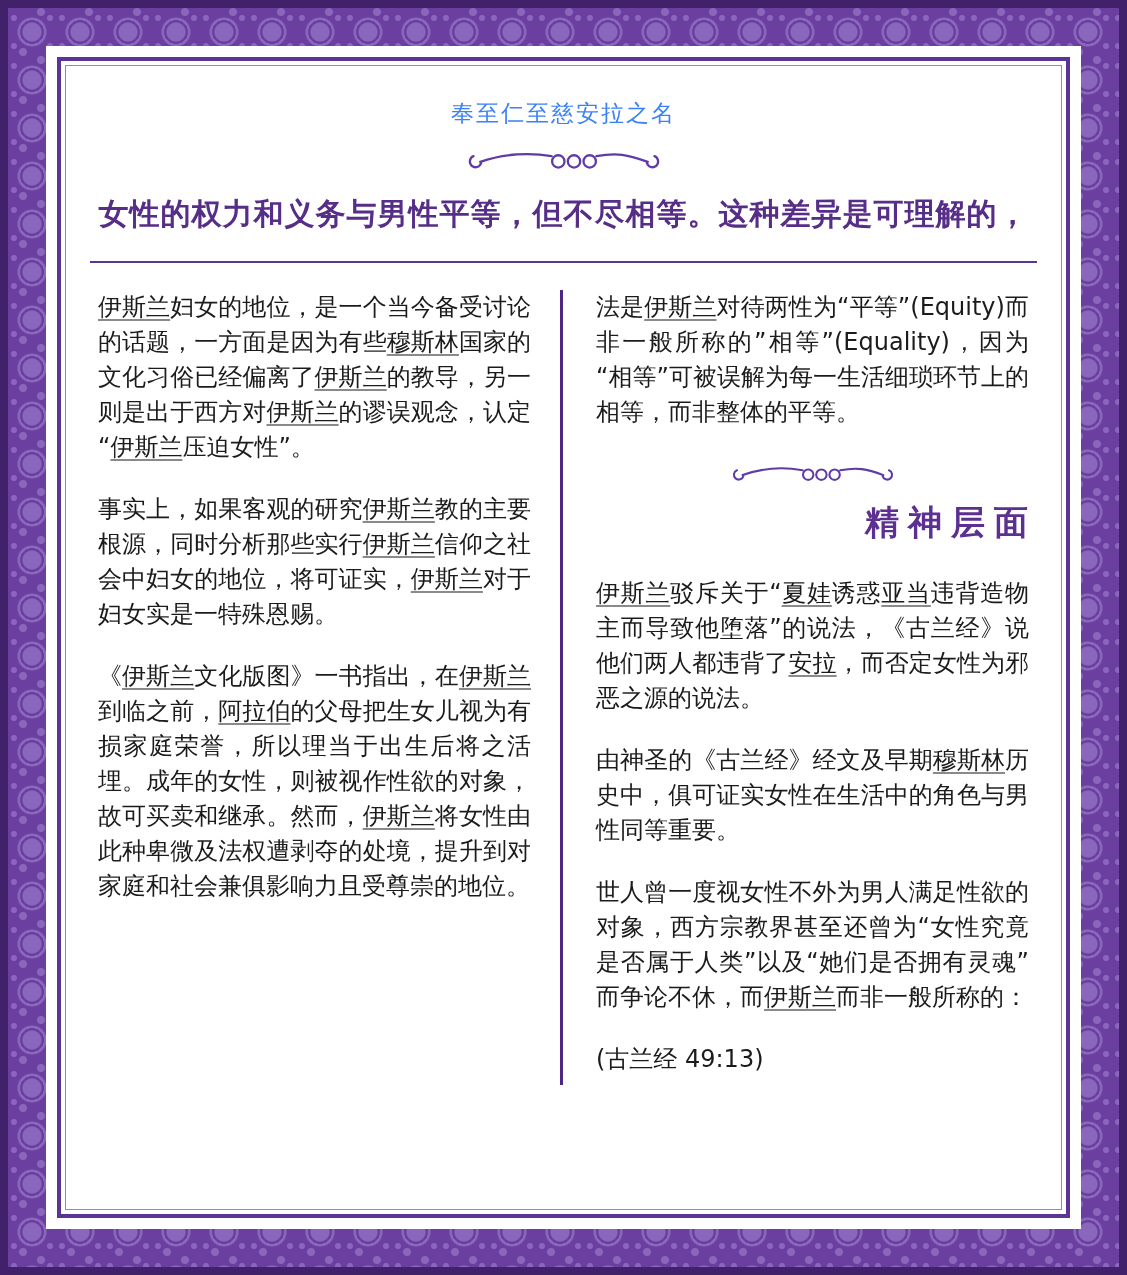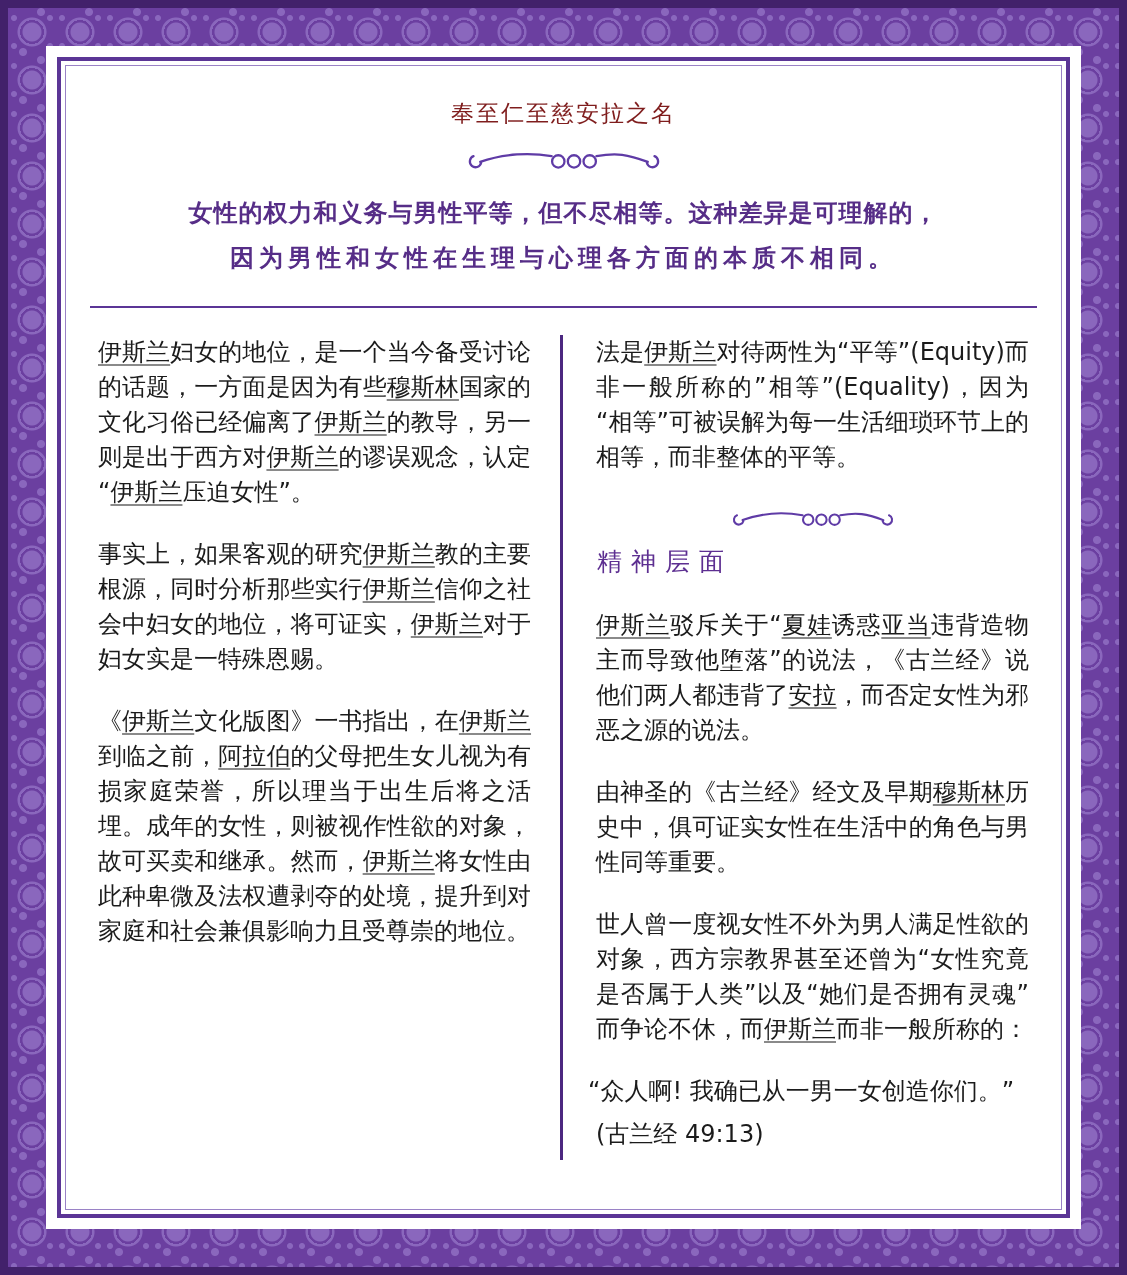--- a/index.html
+++ b/index.html
@@ -42,31 +42,31 @@
     border:1px solid var(--frame-inner,#9a82c6);
     pointer-events:none;
   }
   .content{
     position:absolute;left:44px;right:44px;top:30px;bottom:26px;
   }
   .bismillah{
     margin-top:22px;
     text-align:center;
     font-size:23px;letter-spacing:2px;
-    color:#7f1d1d;
+    color:#3b82f6;
   }
   .flourish{display:flex;justify-content:center;margin-top:12px;}
   .flourish svg{width:200px;height:38px;}
   .flourish.small{margin:0 0 4px;}
   .flourish.small svg{width:168px;height:33px;}
   h1.title{
     margin:12px 0 0;
     text-align:center;
     color:var(--title,#562d87);
-    font-size:24px;font-weight:bold;line-height:45px;
+    font-size:30px;font-weight:bold;line-height:45px;
   }
   h1.title .t1{display:block;letter-spacing:1px;}
   h1.title .t2{display:block;letter-spacing:5px;}
   .rule{
     height:0;border-top:2px solid var(--frame,#5b3596);
     margin:25px 0 0;
   }
   .columns{display:flex;margin-top:27px;}
   .col{flex:1 1 50%;min-width:0;}
   .col-left{padding-right:21px;border-right:3px solid var(--divider,#4c2880);}
@@ -78,23 +78,23 @@
     color:var(--text,#1b1b1b);
   }
   .pn{
     text-decoration:underline;
     text-decoration-color:#8a8a8a;
     text-decoration-thickness:2px;
     text-underline-offset:4px;
   }
   h2.section{
     margin:10px 0 30px;
-    text-align:left;
+    text-align:right;
     color:var(--heading,#5d2f91);
-    font-size:25px;font-weight:normal;
+    font-size:34px;font-weight:bold;
     letter-spacing:9px;text-indent:9px;
   }
   .col p.quote{margin:0 0 0;}
   .col p.quote-src{margin:8px;}
 </style>
 </head>
 <body>
 
 <div class="page">
   <div class="border-band"></div>
@@ -114,21 +114,20 @@
             <circle cx="115.5" cy="19.5" r="6.5"></circle>
             <circle cx="132" cy="19.5" r="6.5"></circle>
             <path d="M139,14 C160,10 172,12 193,20"></path>
             <path d="M192,21 a6,6 0 1 0 8,-7"></path>
           </g>
         </svg>
       </div>
 
       <h1 class="title">
         <span class="t1">女性的权力和义务与男性平等，但不尽相等。这种差异是可理解的，</span>
-        <span class="t2">因为男性和女性在生理与心理各方面的本质不相同。</span>
       </h1>
 
       <div class="rule"></div>
 
       <div class="columns">
         <div class="col col-left">
           <p><span class="pn">伊斯兰</span><span>妇女的地位，是一个当今备受讨论的话题，一方面是因为有些</span><span class="pn">穆斯林</span><span>国家的文化习俗已经偏离了</span><span class="pn">伊斯兰</span><span>的教导，另一则是出于西方对</span><span class="pn">伊斯兰</span><span>的谬误观念，认定“</span><span class="pn">伊斯兰</span><span>压迫女性”。</span></p>
           <p><span>事实上，如果客观的研究</span><span class="pn">伊斯兰</span><span>教的主要根源，同时分析那些实行</span><span class="pn">伊斯兰</span><span>信仰之社会中妇女的地位，将可证实，</span><span class="pn">伊斯兰</span><span>对于妇女实是一特殊恩赐。</span></p>
           <p><span>《</span><span class="pn">伊斯兰</span><span>文化版图》一书指出，在</span><span class="pn">伊斯兰</span><span>到临之前，</span><span class="pn">阿拉伯</span><span>的父母把生女儿视为有损家庭荣誉，所以理当于出生后将之活埋。成年的女性，则被视作性欲的对象，故可买卖和继承。然而，</span><span class="pn">伊斯兰</span><span>将女性由此种卑微及法权遭剥夺的处境，提升到对家庭和社会兼俱影响力且受尊崇的地位。</span></p>
         </div>
@@ -148,20 +147,19 @@
               </g>
             </svg>
           </div>
 
           <h2 class="section">精神层面</h2>
 
           <p><span class="pn">伊斯兰</span><span>驳斥关于“</span><span class="pn">夏娃</span><span>诱惑</span><span class="pn">亚当</span><span>违背造物主而导致他堕落”的说法，《古兰经》说他们两人都违背了</span><span class="pn">安拉</span><span>，而否定女性为邪恶之源的说法。</span></p>
           <p><span>由神圣的《古兰经》经文及早期</span><span class="pn">穆斯林</span><span>历史中，俱可证实女性在生活中的角色与男性同等重要。</span></p>
           <p><span>世人曾一度视女性不外为男人满足性欲的对象，西方宗教界甚至还曾为“女性究竟是否属于人类”以及“她们是否拥有灵魂”而争论不休，而</span><span class="pn">伊斯兰</span><span>而非一般所称的：</span></p>
 
-          <p class="quote">“众人啊! 我确已从一男一女创造你们。”</p>
           <p class="quote-src">(古兰经 49:13)</p>
         </div>
       </div>
 
     </div>
   </div>
 </div>
 
 </body></html>

